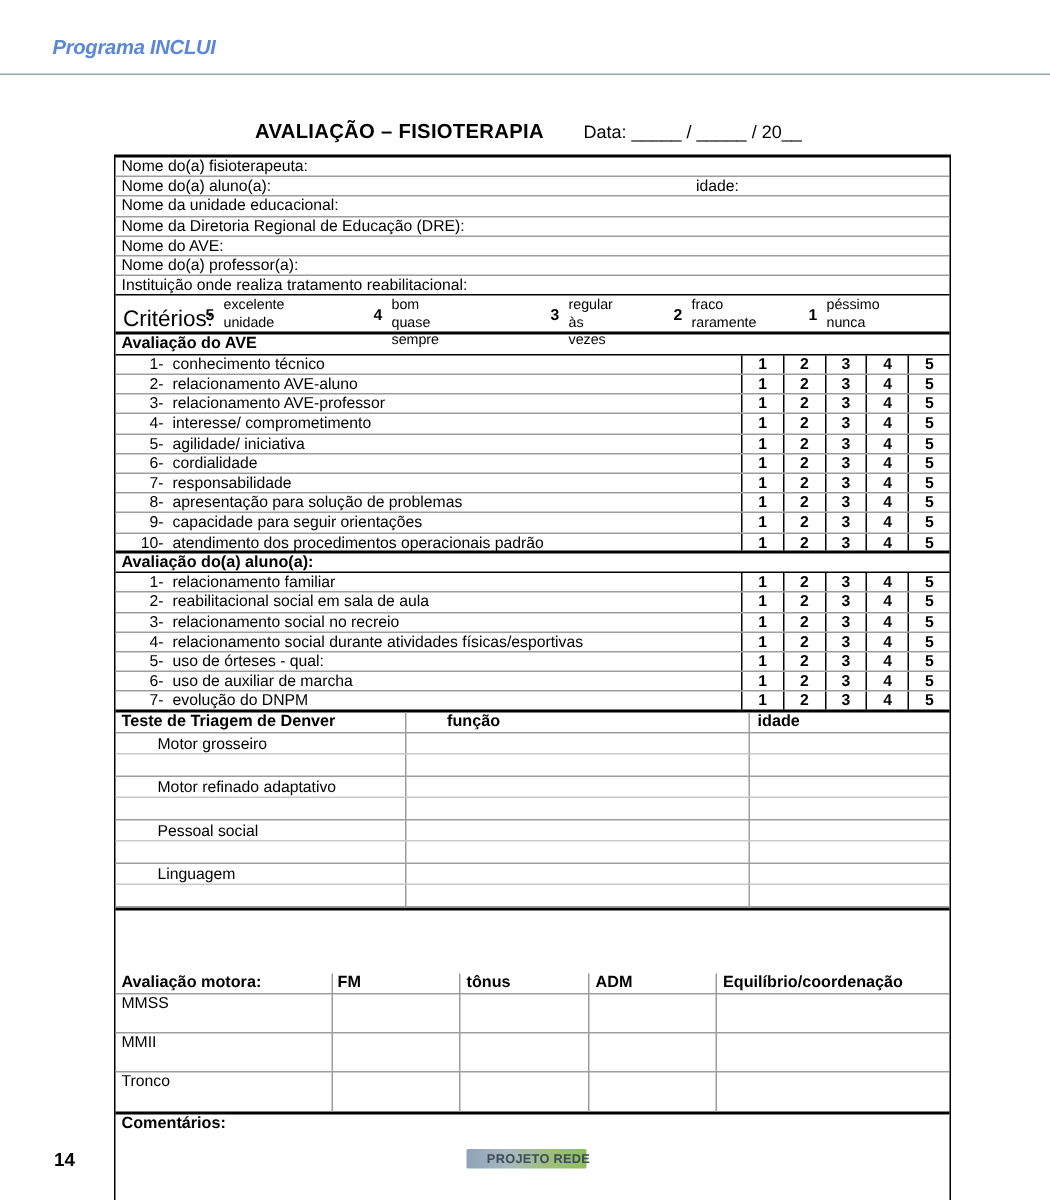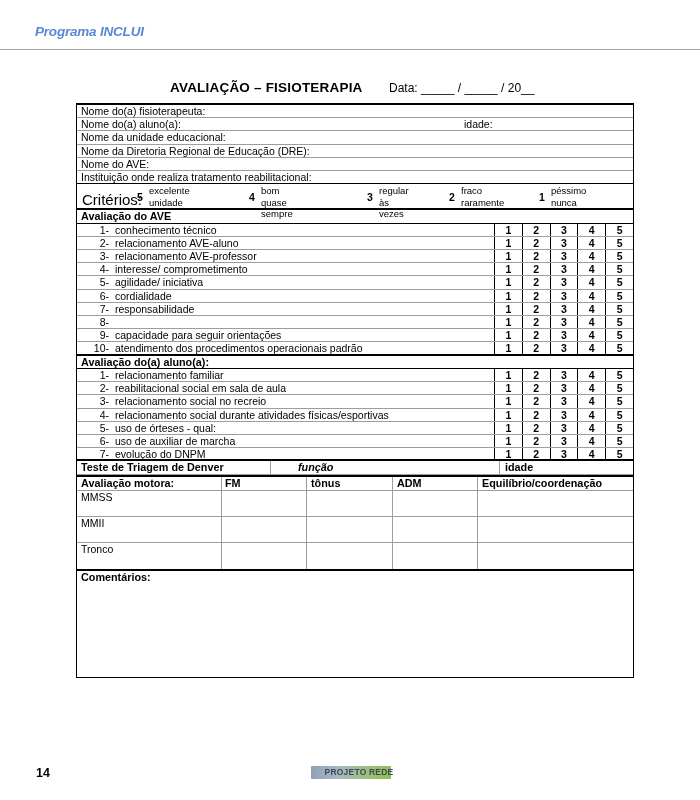--- a/index.html
+++ b/index.html
@@ -194,21 +194,21 @@
   #denver .d-head {
     position: relative;
     height: 14px;
     border-bottom: 1px solid #9d9d9d;
     box-sizing: border-box;
     font-size: 10.8px;
     font-weight: bold;
     line-height: 13.5px;
   }
   #denver .d-head .c1 { position: absolute; left: 4px; top: 0; }
-  #denver .d-head .c2 { position: absolute; left: 221px; top: 0; font-style: italic; }
+  #denver .d-head .c2 { position: absolute; left: 221px; top: 0; }
   #denver .d-head .c3 { position: absolute; left: 428px; top: 0; }
   #denver .d-row {
     position: relative;
     height: 14.5px;
     border-bottom: 1px solid #c9c9c9;
     box-sizing: border-box;
     font-size: 10.5px;
     line-height: 14px;
   }
   #denver .d-row .c1 { position: absolute; left: 28px; top: 0; }
@@ -218,21 +218,21 @@
     top: 0;
     bottom: 0;
     width: 0;
     border-left: 1px solid #9d9d9d;
   }
   #denver .vline.v1 { left: 193px; }
   #denver .vline.v2 { left: 422px; }
   #denver-wrap { border-bottom: 2px solid #000; position: relative; }
 
   
-  #motor { position: relative; border-bottom: 2px solid #000; }
+  #motor { position: relative; border-bottom: 2px solid #000; margin-top: 42px; }
   #motor .m-head {
     position: relative;
     height: 14px;
     border-bottom: 1px solid #9d9d9d;
     box-sizing: border-box;
     font-size: 10.8px;
     font-weight: bold;
     line-height: 13.5px;
   }
   #motor .m-row {
@@ -330,20 +330,23 @@
       <span class="lbl-idade">idade:</span>
     </div>
     <div class="row">
       <span class="lbl">Nome da unidade educacional:</span>
     </div>
     <div class="row">
       <span class="lbl">Nome da Diretoria Regional de Educação (DRE):</span>
     </div>
     <div class="row">
       <span class="lbl">Nome do AVE:</span>
+    </div>
+    <div class="row">
+      <span class="lbl">Nome do(a) professor(a):</span>
     </div>
     <div class="row">
       <span class="lbl">Instituição onde realiza tratamento reabilitacional:</span>
     </div>
   </div>
 
   <div id="criteria">
     <span class="crit-label">Critérios:</span>
     <span class="crit-item" style="left:60px;">
       <span class="crit-num">5</span>
@@ -458,20 +461,21 @@
         <span class="scale">
           <i>1</i>
           <i>2</i>
           <i>3</i>
           <i>4</i>
           <i>5</i>
         </span>
       </div>
       <div class="rate-row">
         <span class="num">8-</span>
+        <span class="txt">apresentação para solução de problemas</span>
         <span class="scale">
           <i>1</i>
           <i>2</i>
           <i>3</i>
           <i>4</i>
           <i>5</i>
         </span>
       </div>
       <div class="rate-row">
         <span class="num">9-</span>
@@ -582,20 +586,38 @@
 
   <div id="denver-wrap">
     <div id="denver">
       <div class="vline v1"></div>
       <div class="vline v2"></div>
       <div class="d-head">
         <span class="c1">Teste de Triagem de Denver</span>
         <span class="c2">função</span>
         <span class="c3">idade</span>
       </div>
+      <div id="denver-rows">
+          <div class="d-row">
+            <span class="c1">Motor grosseiro</span>
+          </div>
+          <div class="d-row blank"></div>
+          <div class="d-row">
+            <span class="c1">Motor refinado adaptativo</span>
+          </div>
+          <div class="d-row blank"></div>
+          <div class="d-row">
+            <span class="c1">Pessoal social</span>
+          </div>
+          <div class="d-row blank"></div>
+          <div class="d-row">
+            <span class="c1">Linguagem</span>
+          </div>
+          <div class="d-row blank"></div>
+        </div>
     </div>
   </div>
 
   <div id="motor">
     <div class="vline mv1"></div>
     <div class="vline mv2"></div>
     <div class="vline mv3"></div>
     <div class="vline mv4"></div>
     <div class="m-head">
       <span class="cell c0">Avaliação motora:</span>

